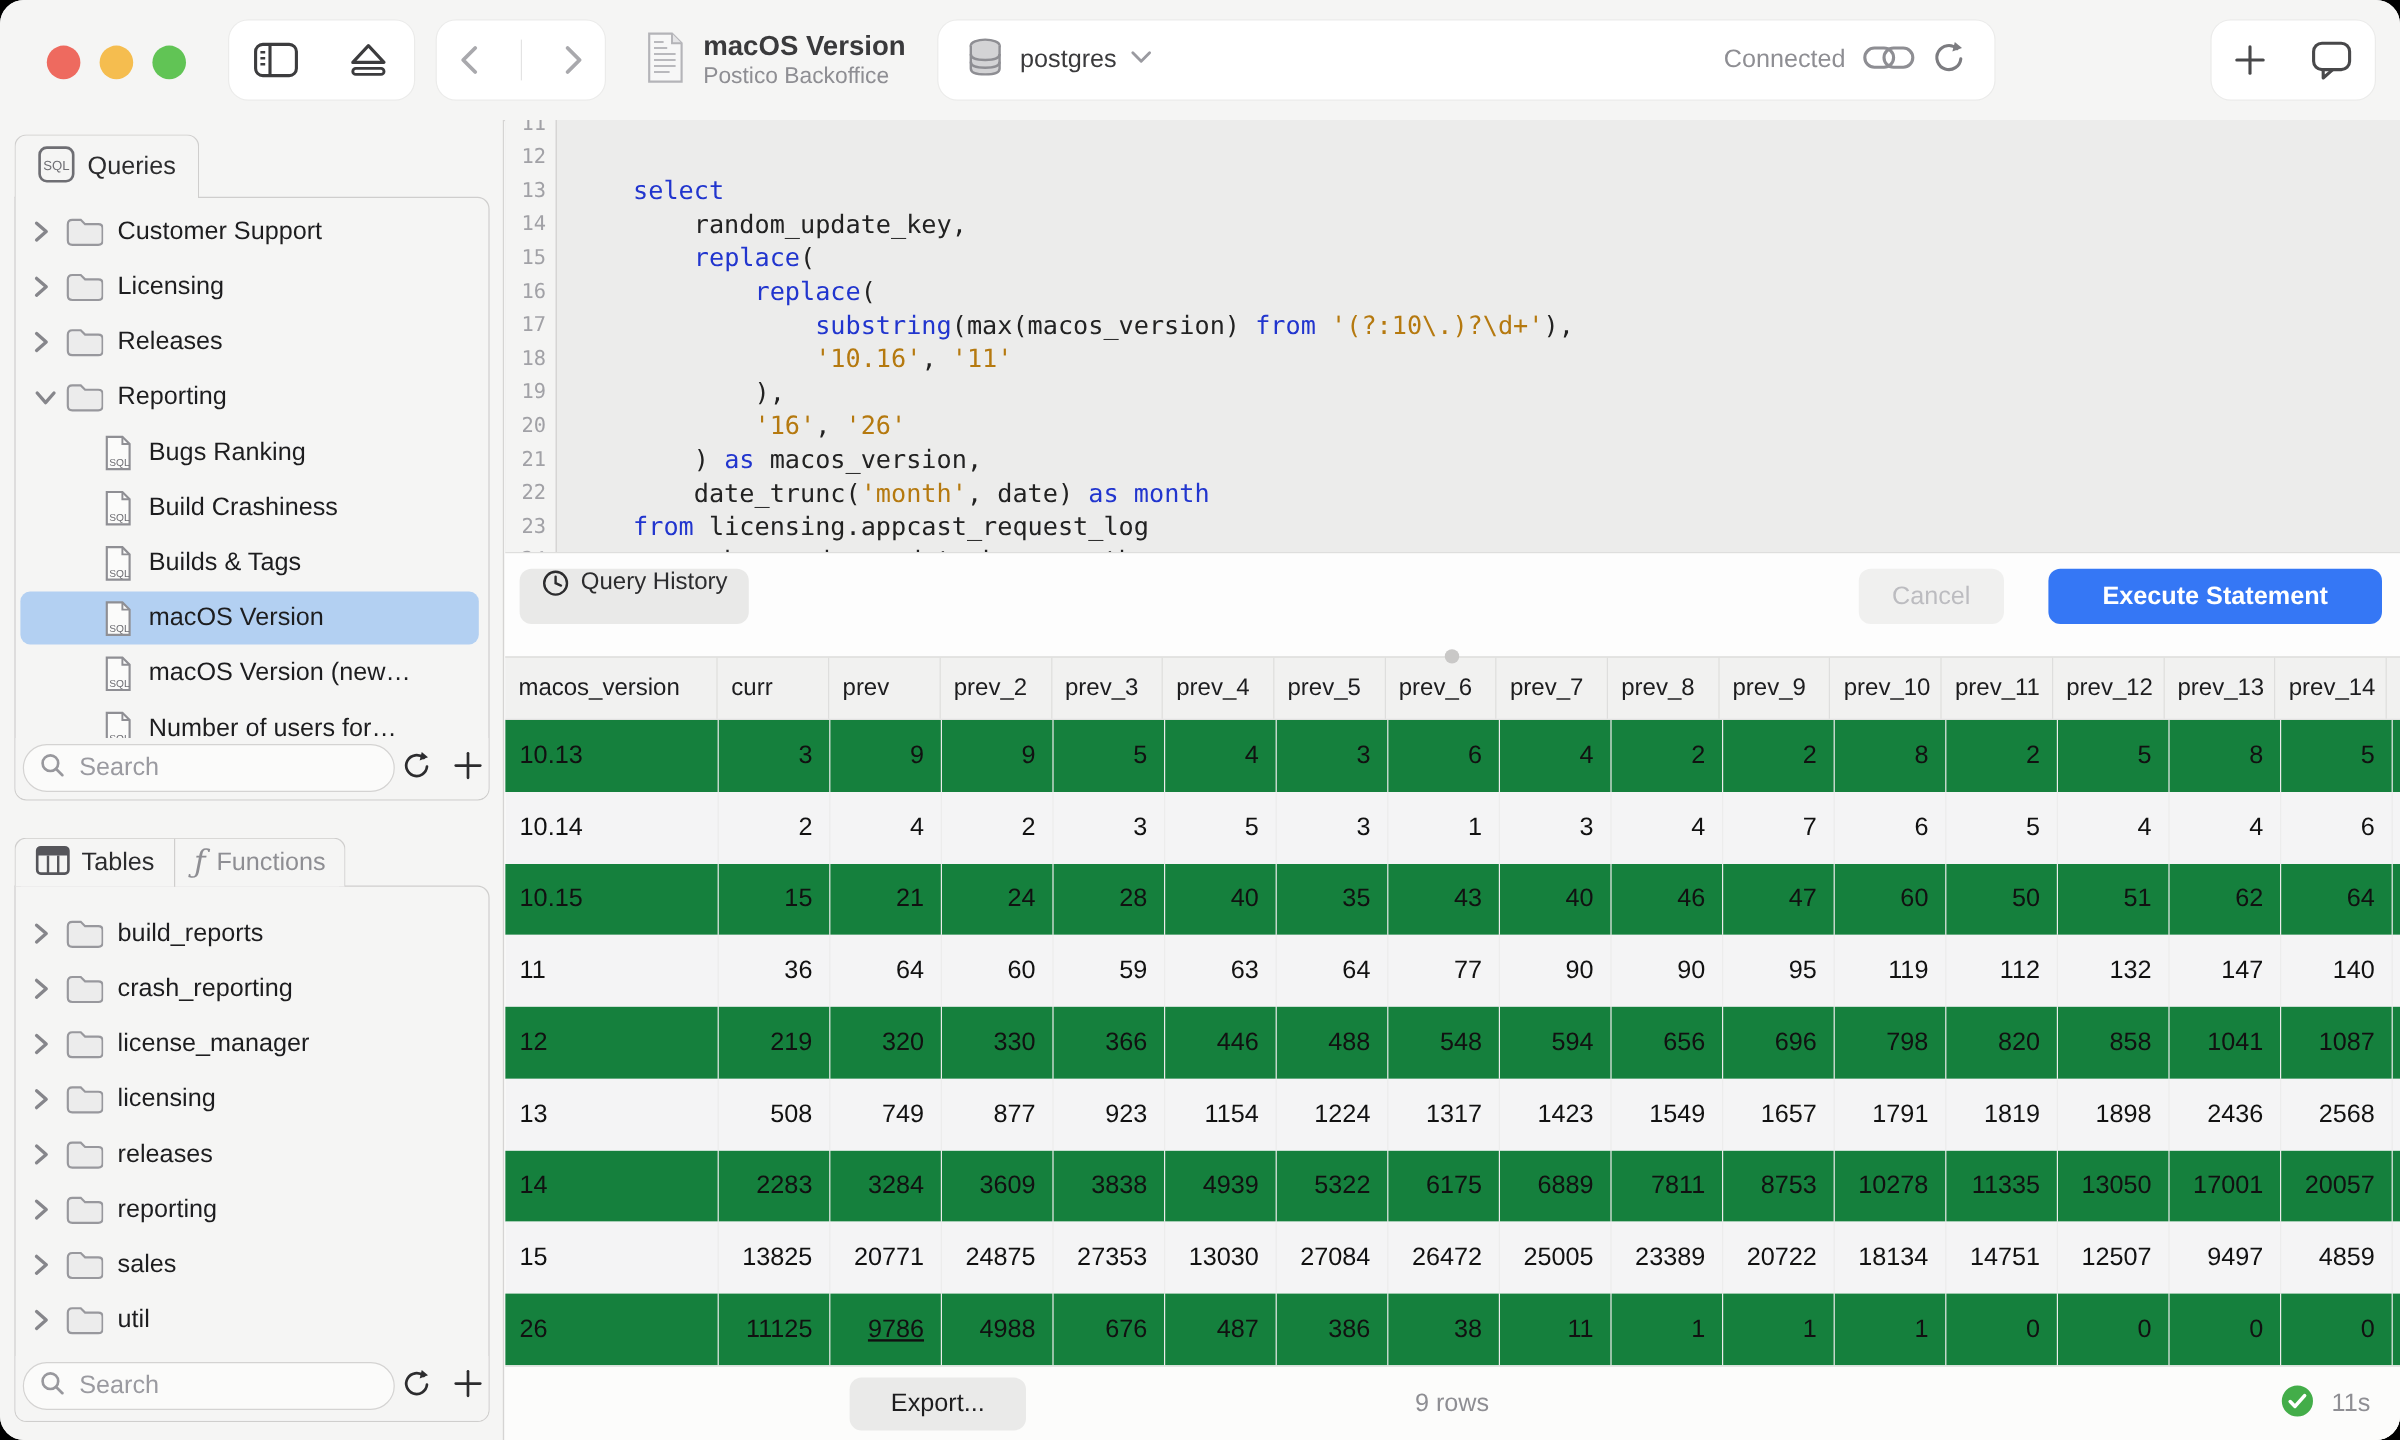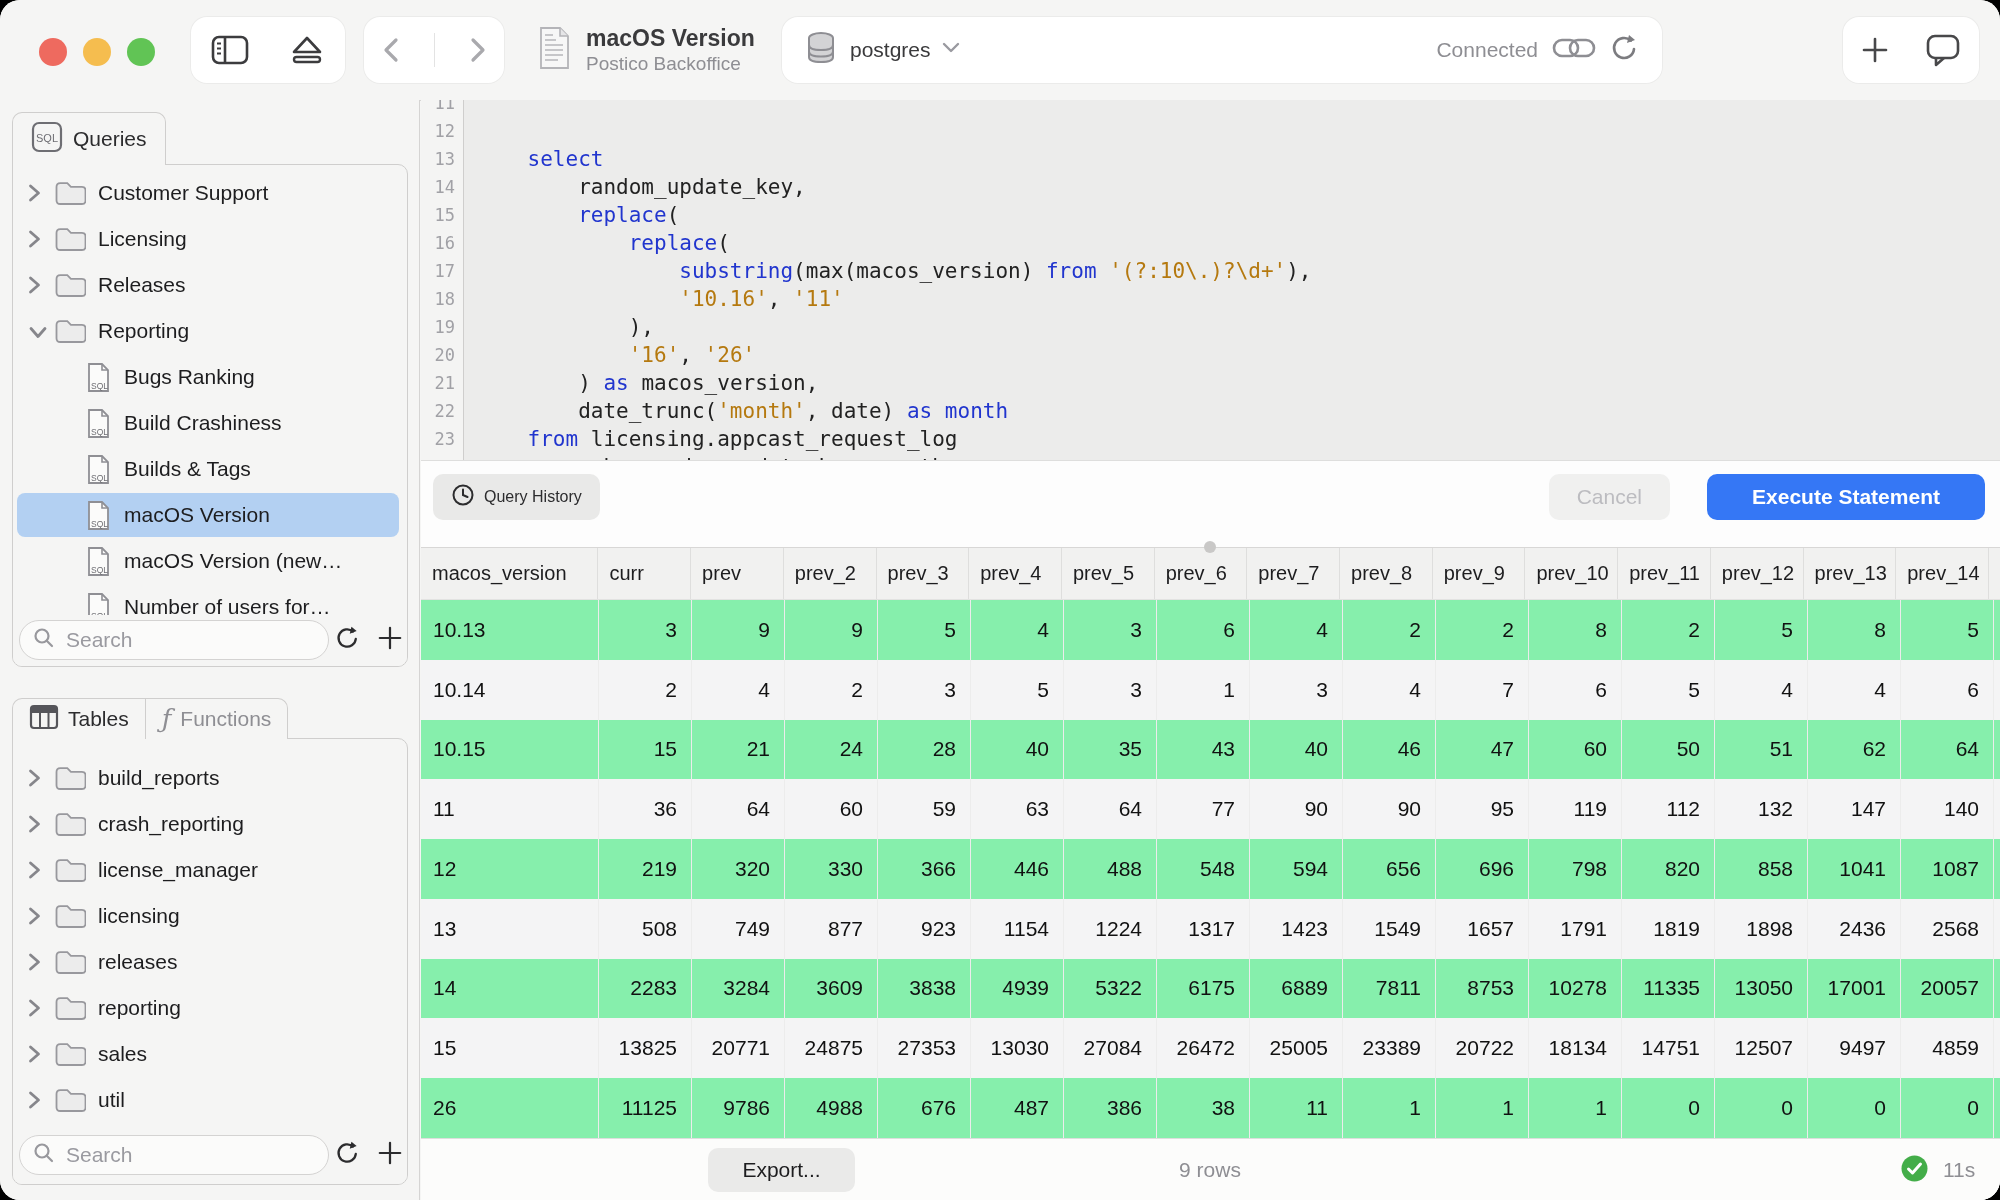--- a/index.html
+++ b/index.html
@@ -56,29 +56,29 @@
   .editor{position:absolute;left:0;top:0;width:1579px;height:360px;background:#ececeb;overflow:hidden;}
   .gutter-bg{position:absolute;left:0;top:0;width:42px;height:360px;background:#f4f4f3;border-right:1px solid #cfcecd;}
   .code-line{position:absolute;left:0;width:100%;height:28px;}
   .lnum{position:absolute;left:0;width:34px;text-align:right;font-family:"DejaVu Sans Mono",monospace;font-size:17px;color:#a1a1a6;line-height:28px;}
   .ltext{position:absolute;left:56px;white-space:pre;font-family:"DejaVu Sans Mono",monospace;font-size:21px;line-height:28px;color:#222;}
   .ltext .kw{color:#2135ce;}
   .ltext .str{color:#b5790f;}
   .ltext .tx{color:#222;}
 
   .actionbar{position:absolute;left:0;top:360px;width:1579px;height:87px;background:#fdfdfd;border-top:1px solid #dededd;box-sizing:border-box;}
-  .qh-btn{position:absolute;left:12px;top:13px;height:46px;border-radius:10px;background:#e9e9e8;display:flex;align-items:center;gap:9px;padding:0 18px;font-size:16px;color:#2c2c2e;}
+  .qh-btn{position:absolute;left:12px;top:13px;height:46px;border-radius:10px;background:#e9e9e8;display:flex;gap:9px;padding:0 18px;font-size:20px;color:#2c2c2e;}
   .cancel-btn{position:absolute;right:330px;top:13px;height:46px;border-radius:10px;background:#f0f0ef;color:#bcbcc0;font-size:21px;display:flex;align-items:center;padding:0 28px;}
   .exec-btn{position:absolute;right:15px;top:13px;width:278px;height:46px;border-radius:10px;background:#3577f5;color:#fff;font-size:21px;font-weight:bold;display:flex;align-items:center;justify-content:center;}
   .drag-dot{position:absolute;left:783px;top:441px;width:12px;height:12px;border-radius:50%;background:#c9c8c7;z-index:5;}
 
   .results-header{position:absolute;left:0;top:447px;width:1579px;height:53px;background:#f1f1f0;border-top:1px solid #d8d7d6;border-bottom:1px solid #e2e2e1;box-sizing:border-box;display:flex;}
   .th{height:100%;line-height:51px;font-size:20px;color:#1d1d1f;padding-left:11px;box-sizing:border-box;border-right:1px solid #dededd;white-space:nowrap;overflow:hidden;}
   .results-body{position:absolute;left:0;top:500px;width:1579px;height:538px;background:#fff;overflow:hidden;}
-  .tr{display:flex;height:59.78px;background:#86efac;}
+  .tr{display:flex;height:59.78px;background:#15803d;}
   .tr.alt{background:#f4f4f5;}
   .td{height:100%;display:flex;align-items:center;box-sizing:border-box;border-right:1px solid #ececec;font-size:21px;color:#111;}
   .td-first{padding-left:12px;}
   .td-num{justify-content:flex-end;padding-right:14px;}
   .fill{flex:1;border-right:none;}
 
   .statusbar{position:absolute;left:0;top:1038px;width:1579px;height:62px;background:#fcfcfb;border-top:1px solid #dededd;box-sizing:border-box;}
   .res-pill{position:absolute;left:17px;top:9px;width:250px;height:44px;border-radius:10px;background:#eaeae9;display:flex;align-items:center;}
   .res-label{flex:1;text-align:center;font-size:21px;color:#1d1d1f;padding-left:26px;}
   .exp-pill{position:absolute;left:287px;top:9px;width:147px;height:44px;border-radius:10px;background:#eaeae9;display:flex;align-items:center;justify-content:center;font-size:21px;color:#1d1d1f;}
@@ -689,21 +689,21 @@
             <div class="td td-num" style="width: 93px;">18134</div>
             <div class="td td-num" style="width: 93px;">14751</div>
             <div class="td td-num" style="width: 93px;">12507</div>
             <div class="td td-num" style="width: 93px;">9497</div>
             <div class="td td-num" style="width: 93px;">4859</div>
             <div class="td fill"></div>
           </div>
           <div class="tr">
             <div class="td td-first" style="width: 178px;">26</div>
             <div class="td td-num" style="width: 93px;">11125</div>
-            <div class="td td-num" style="width: 93px;">9786</div>
+            <div class="td td-num" style="width: 93px; text-decoration: underline;">9786</div>
             <div class="td td-num" style="width: 93px;">4988</div>
             <div class="td td-num" style="width: 93px;">676</div>
             <div class="td td-num" style="width: 93px;">487</div>
             <div class="td td-num" style="width: 93px;">386</div>
             <div class="td td-num" style="width: 93px;">38</div>
             <div class="td td-num" style="width: 93px;">11</div>
             <div class="td td-num" style="width: 93px;">1</div>
             <div class="td td-num" style="width: 93px;">1</div>
             <div class="td td-num" style="width: 93px;">1</div>
             <div class="td td-num" style="width: 93px;">0</div>

